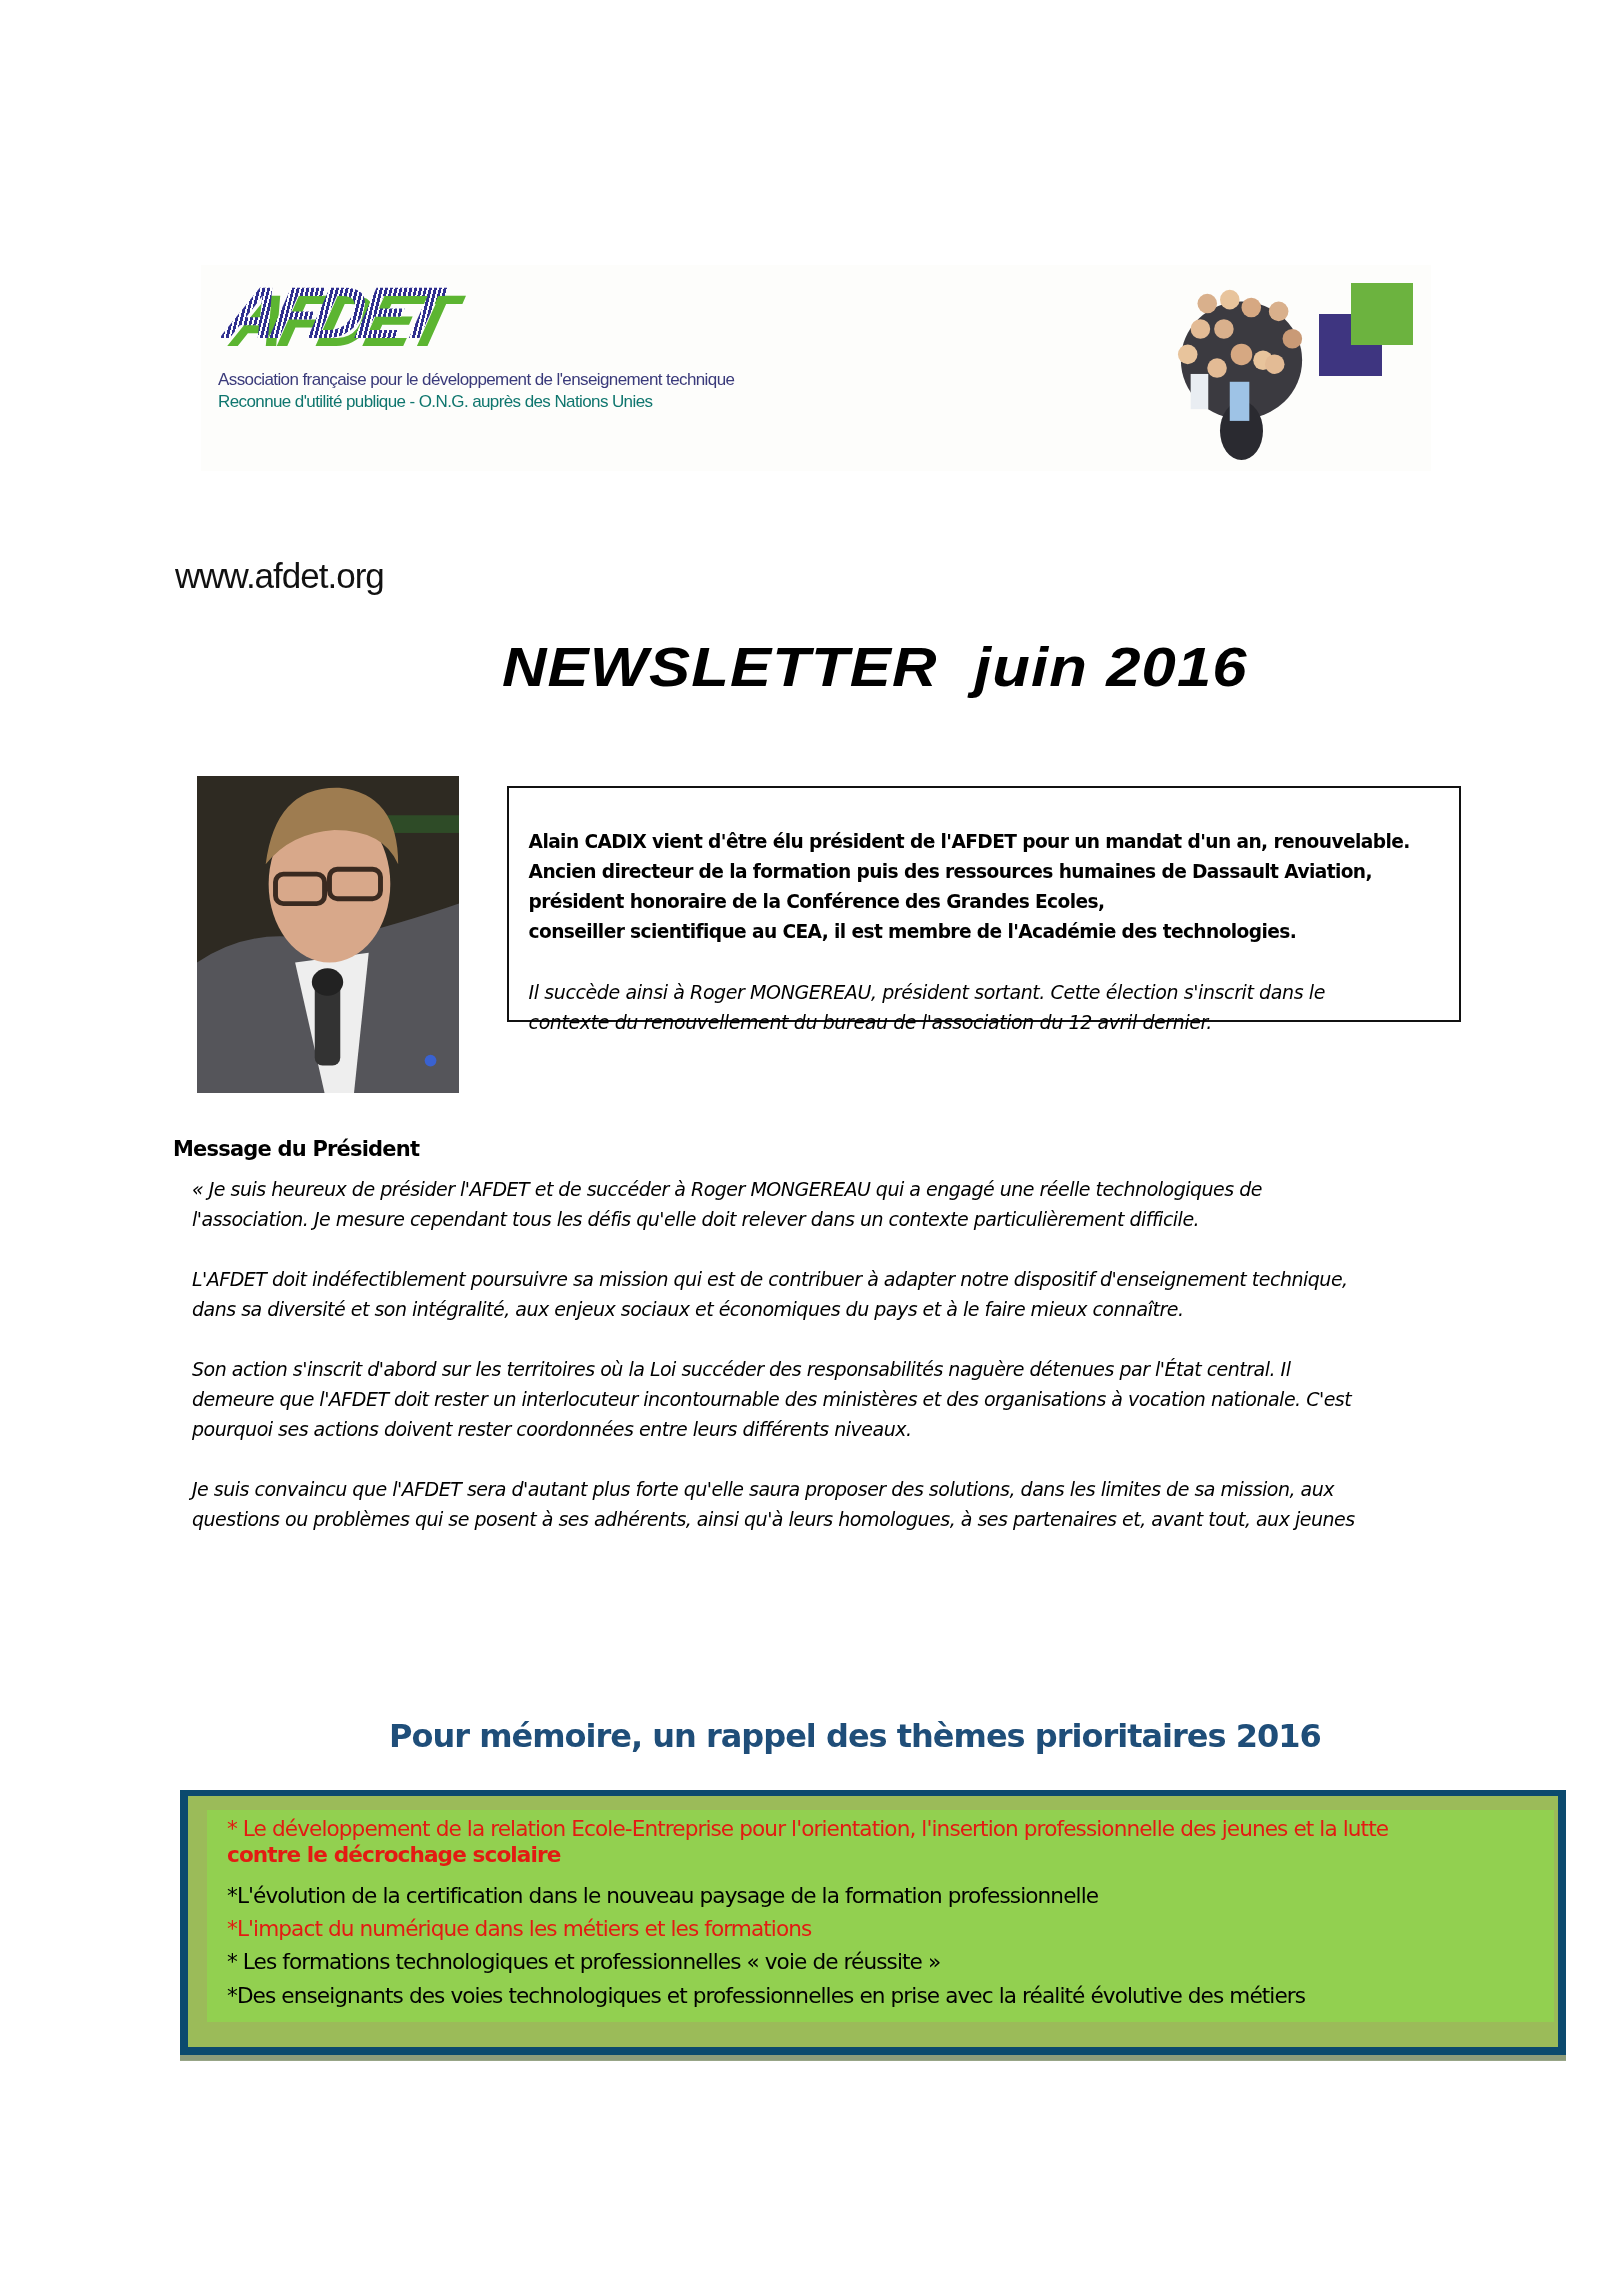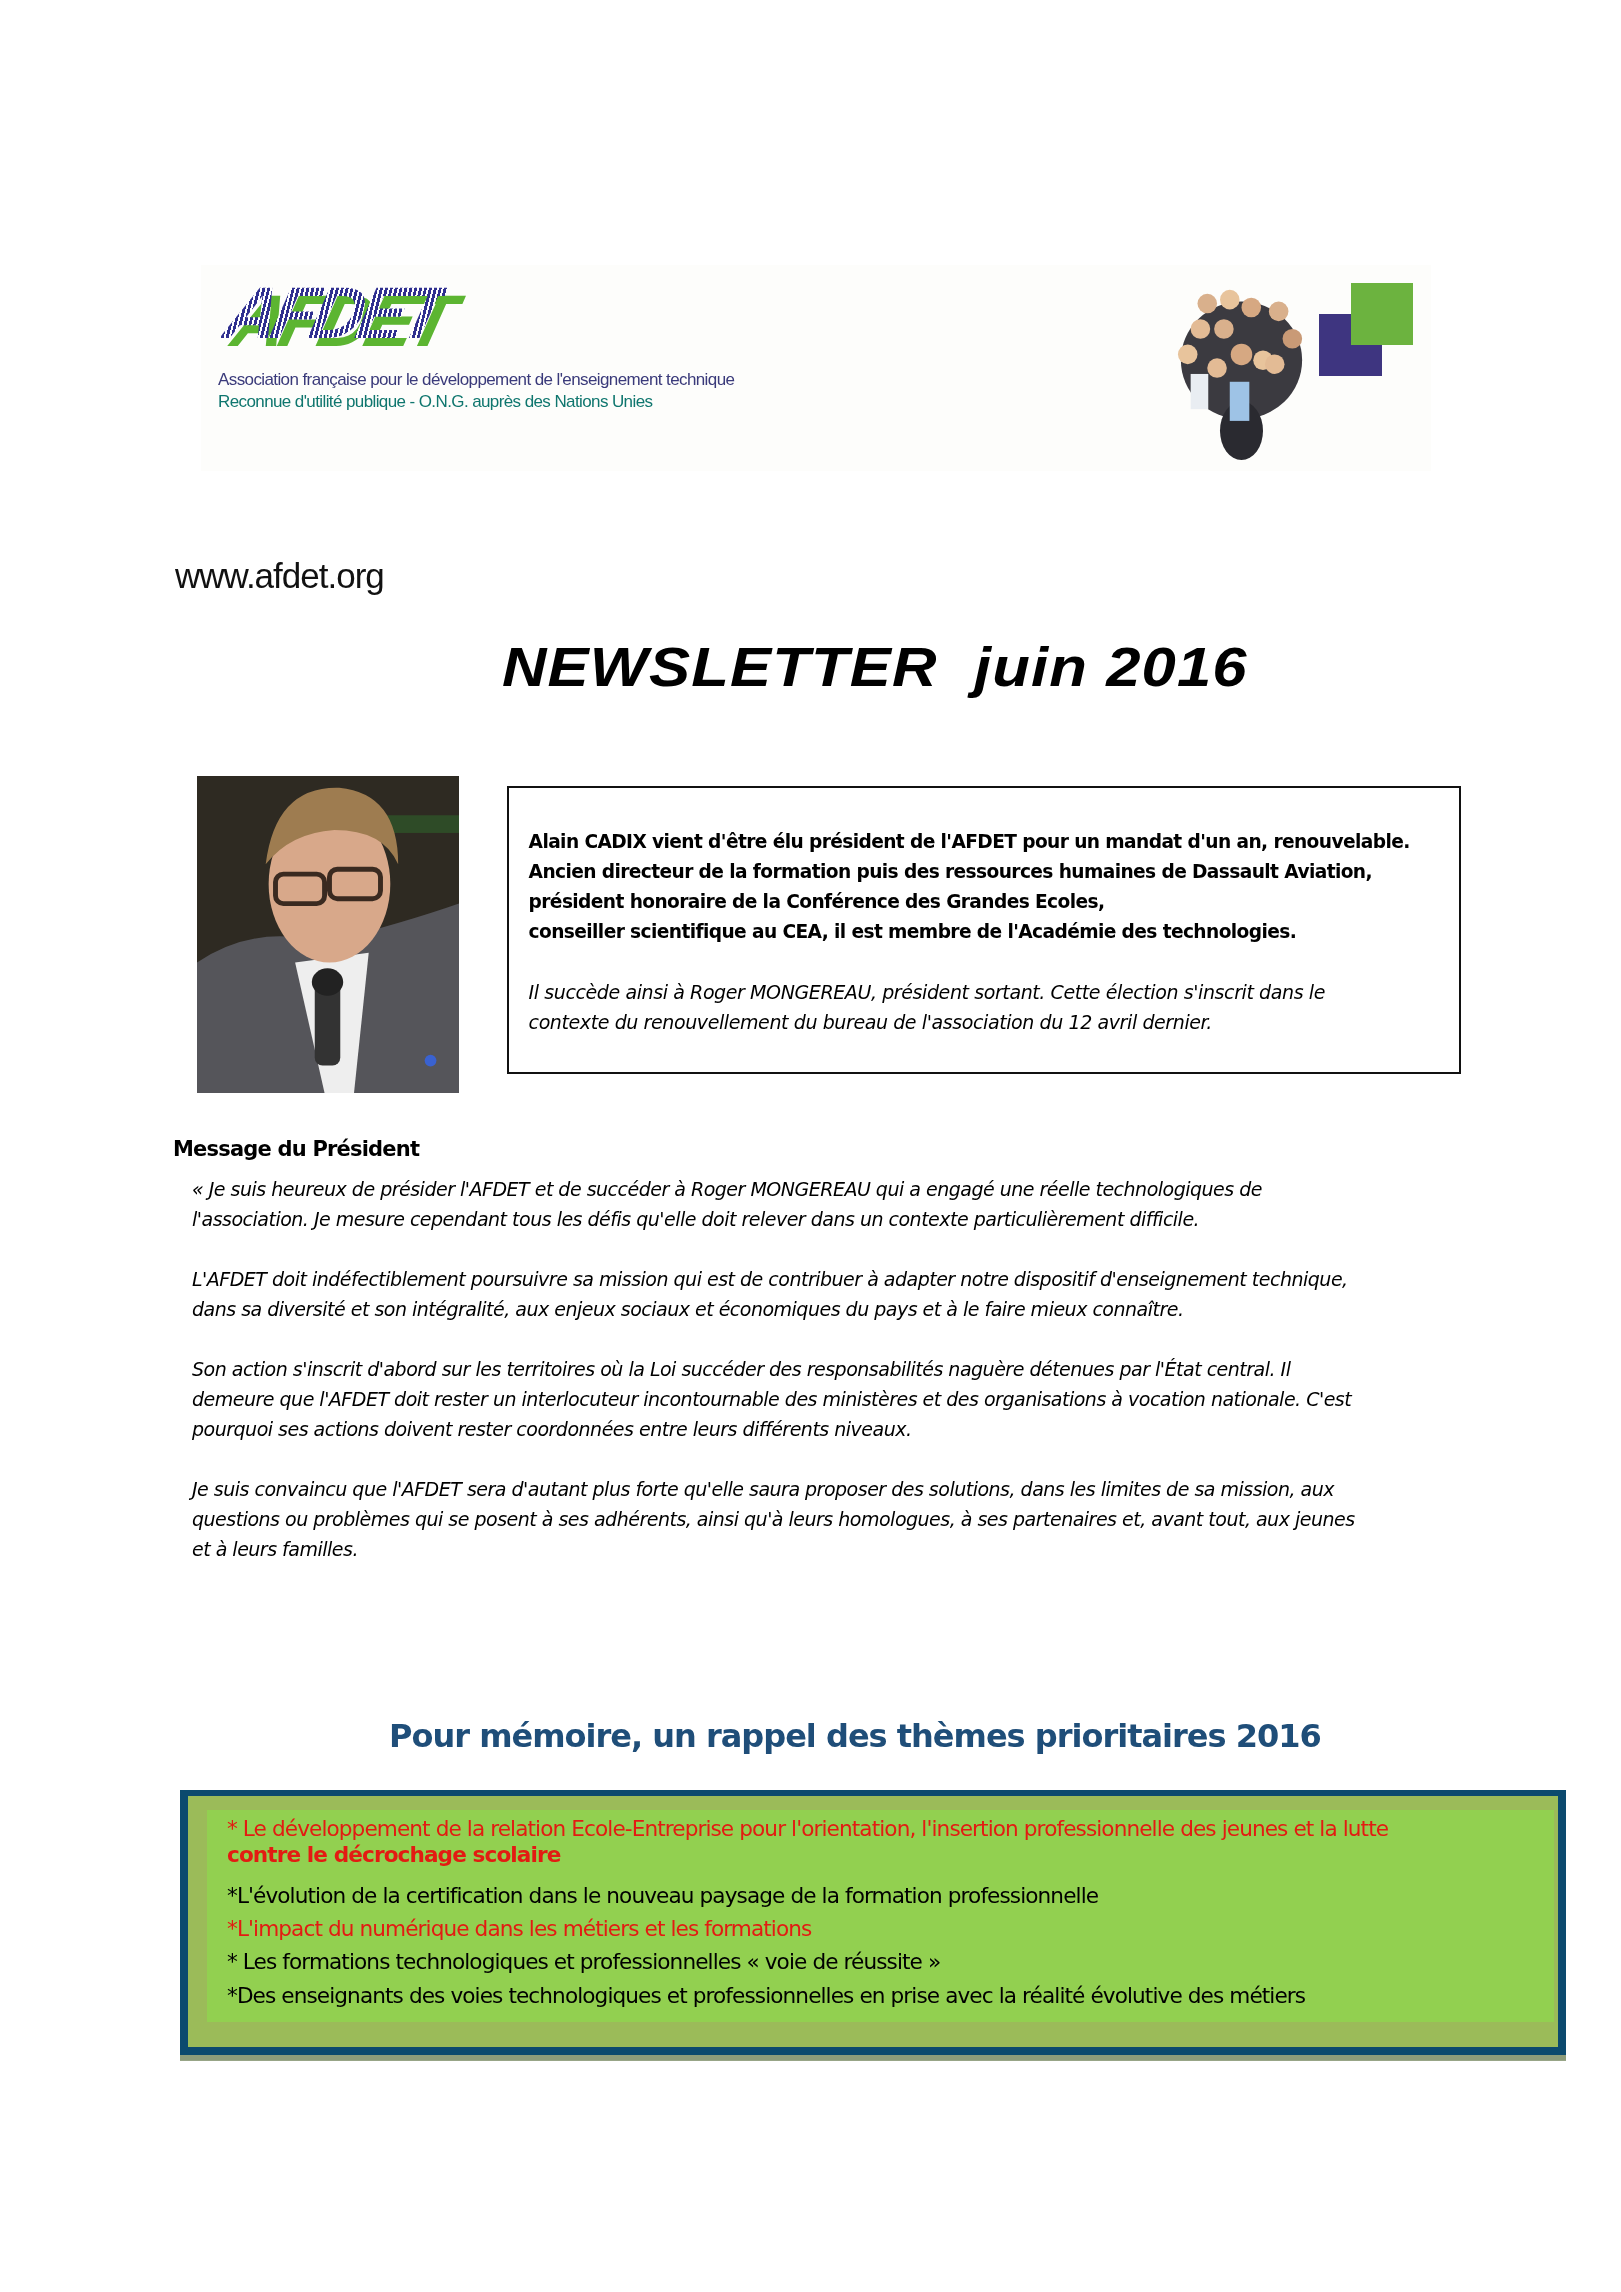--- a/index.html
+++ b/index.html
@@ -17,21 +17,21 @@
 
   .people { position: absolute; left: 1173px; top: 284px; width: 137px; height: 176px; }
   .sq-purple { position: absolute; left: 1319px; top: 314px; width: 63px; height: 62px; background: #3e3580; }
   .sq-green { position: absolute; left: 1351px; top: 283px; width: 62px; height: 62px; background: #6cb33f; }
 
   .site-url { position: absolute; left: 175px; top: 556px; font-size: 35px; color: #111; letter-spacing: -1px; }
   .newsletter-title { position: absolute; left: 502px; top: 635px; font-size: 55px; font-weight: bold; font-style: italic; letter-spacing: 1px; transform: scaleX(1.12); transform-origin: left center; white-space: pre; }
 
   .portrait { position: absolute; left: 197px; top: 776px; width: 262px; height: 317px; background: #2b2620; overflow: hidden; }
 
-  .info-box { position: absolute; left: 507px; top: 786px; width: 954px; height: 288px; border: 2.9px solid #111; box-sizing: border-box; }
+  .info-box { position: absolute; left: 507px; top: 786px; width: 954px; height: 236px; border: 2.9px solid #111; box-sizing: border-box; }
   .info-box p { margin: 0; position: absolute; left: 19.6px; font-family: "DejaVu Sans", sans-serif; font-size: 19px; line-height: 30px; letter-spacing: -0.4px; white-space: nowrap; }
   .info-bold { top: 39px; font-weight: bold; font-size: 18.6px !important; letter-spacing: -0.6px !important; }
   .info-bold span { display: block; }
   .info-italic { top: 189px; font-style: italic; }
   .info-italic span { display: block; }
 
   .msg-heading { position: absolute; left: 173px; top: 1137px; font-family: "DejaVu Sans", sans-serif; font-weight: bold; font-size: 21px; letter-spacing: -0.8px; }
   .msg-body { position: absolute; left: 192px; top: 1174px; width: 1304px; font-family: "DejaVu Sans", sans-serif; font-style: italic; font-size: 19px; line-height: 30px; letter-spacing: -0.5px; }
   .msg-body p { margin: 0 0 30px 0; }
   .msg-body span { display: block; white-space: nowrap; }
@@ -119,21 +119,20 @@
     <span>dans sa diversité et son intégralité, aux enjeux sociaux et économiques du pays et à le faire mieux connaître.</span>
   </p>
   <p>
     <span>Son action s'inscrit d'abord sur les territoires où la Loi succéder des responsabilités naguère détenues par l'État central. Il</span>
     <span>demeure que l'AFDET doit rester un interlocuteur incontournable des ministères et des organisations à vocation nationale. C'est</span>
     <span>pourquoi ses actions doivent rester coordonnées entre leurs différents niveaux.</span>
   </p>
   <p>
     <span>Je suis convaincu que l'AFDET sera d'autant plus forte qu'elle saura proposer des solutions, dans les limites de sa mission, aux</span>
     <span>questions ou problèmes qui se posent à ses adhérents, ainsi qu'à leurs homologues, à ses partenaires et, avant tout, aux jeunes</span>
-    <span>et à leurs familles.</span>
   </p>
 </div>
 
 <h2 class="themes-title" style="margin:0;">Pour mémoire, un rappel des thèmes prioritaires 2016</h2>
 <div class="themes-outer">
   <div class="themes-frame">
     <div class="themes-inner">
       <div class="theme-item red" style="top:2px;">* Le développement de la relation Ecole-Entreprise pour l'orientation, l'insertion professionnelle des jeunes et la lutte</div>
       <div class="theme-item red" style="top:28px;font-weight:bold;">contre le décrochage scolaire</div>
       <div class="theme-item black" style="top:69px;">*L'évolution de la certification dans le nouveau paysage de la formation professionnelle</div>

